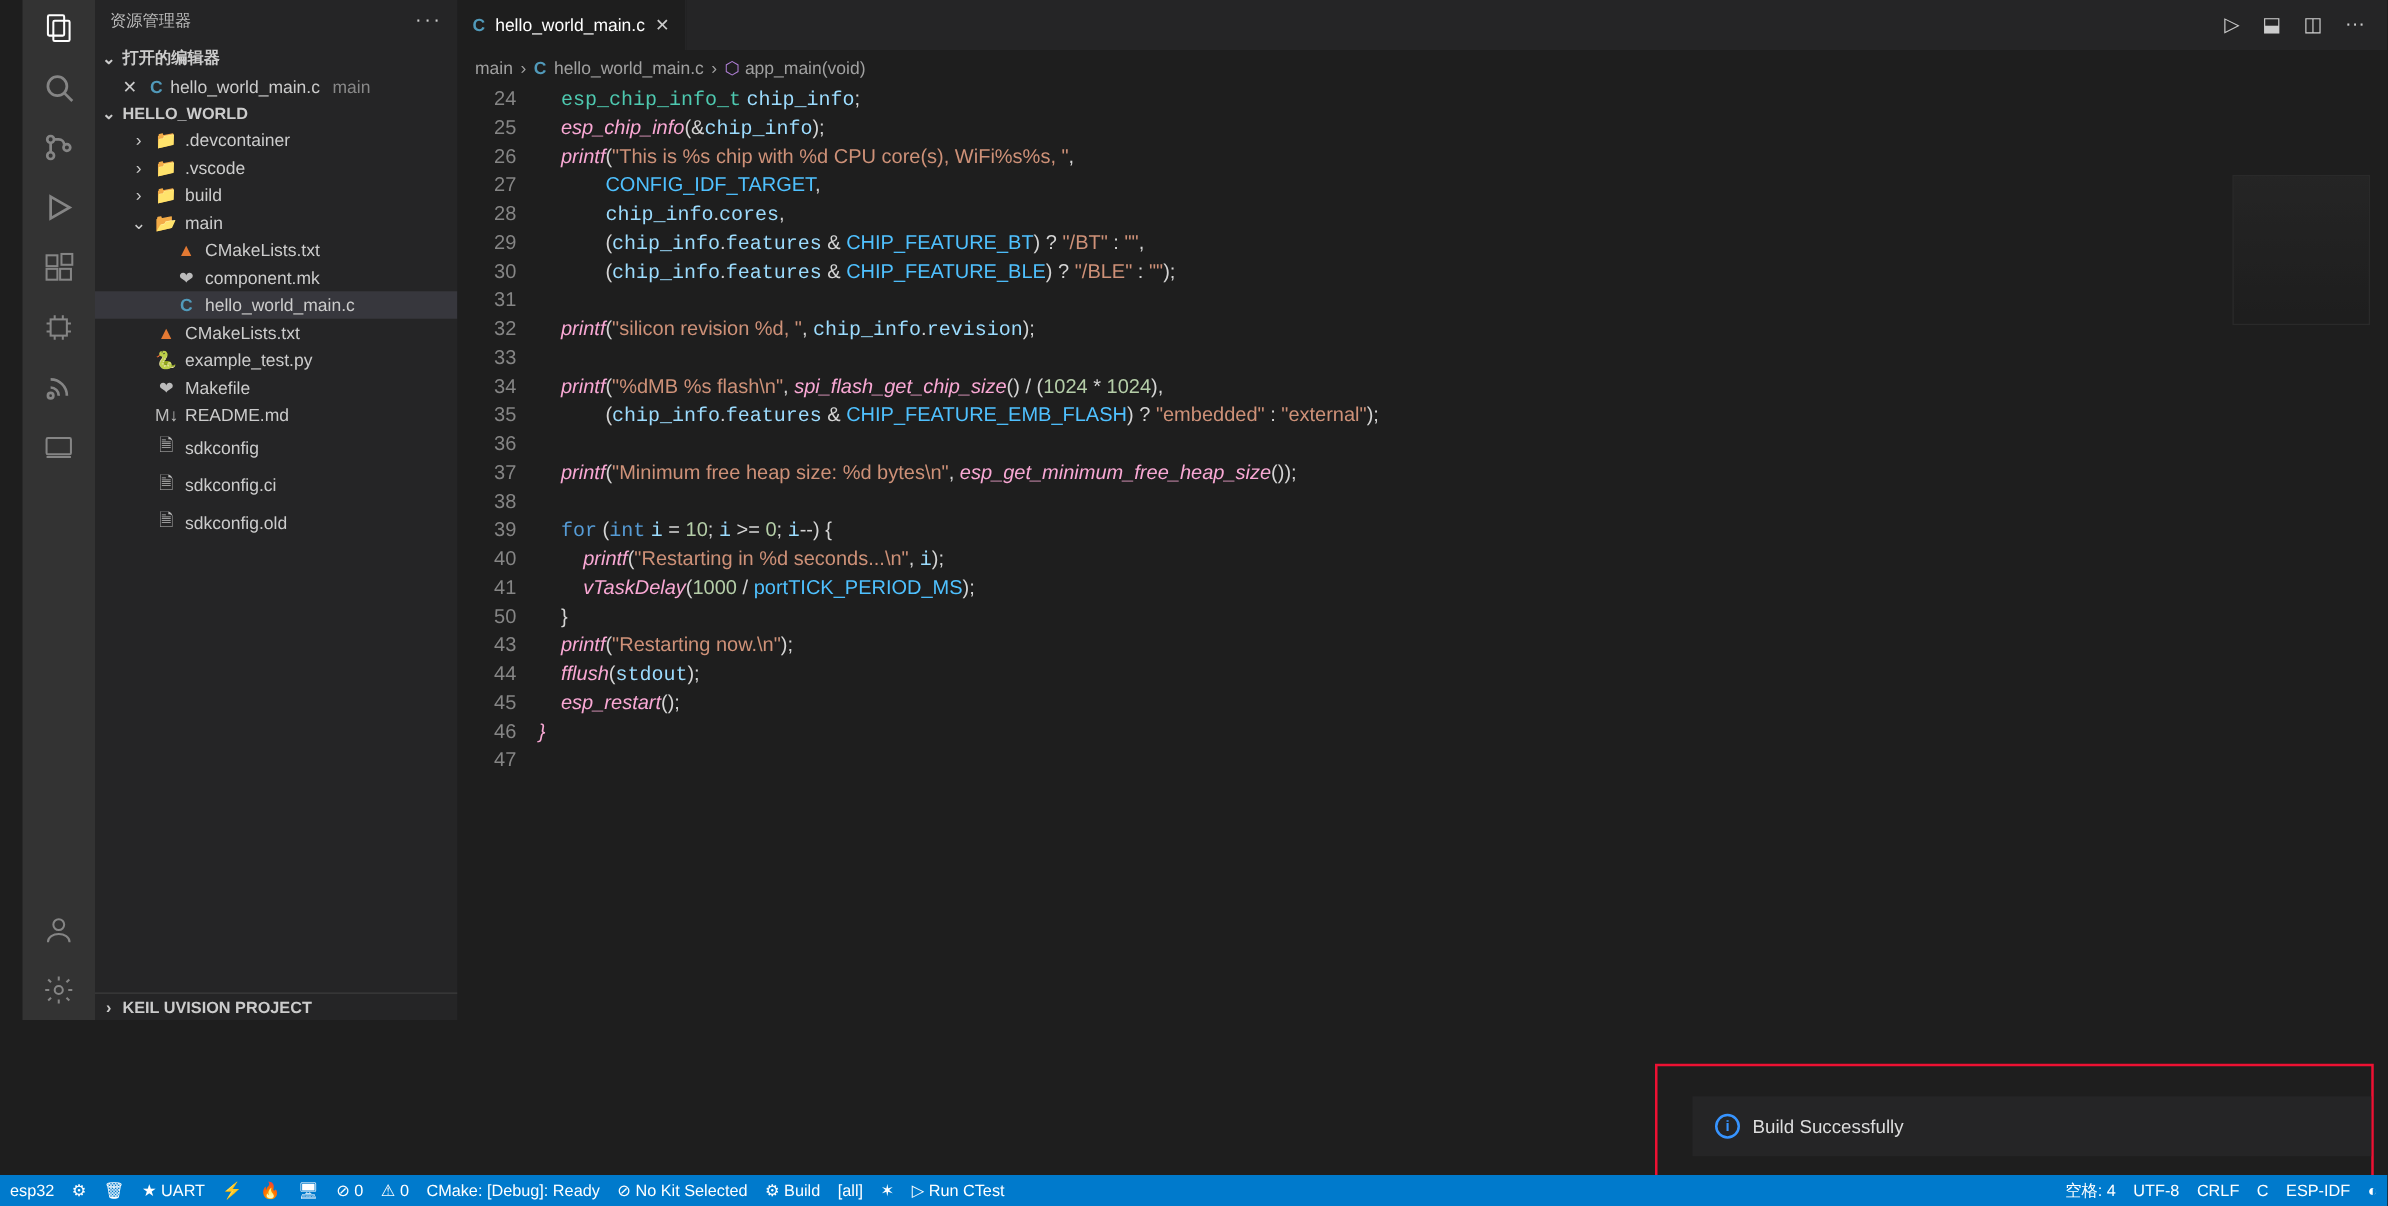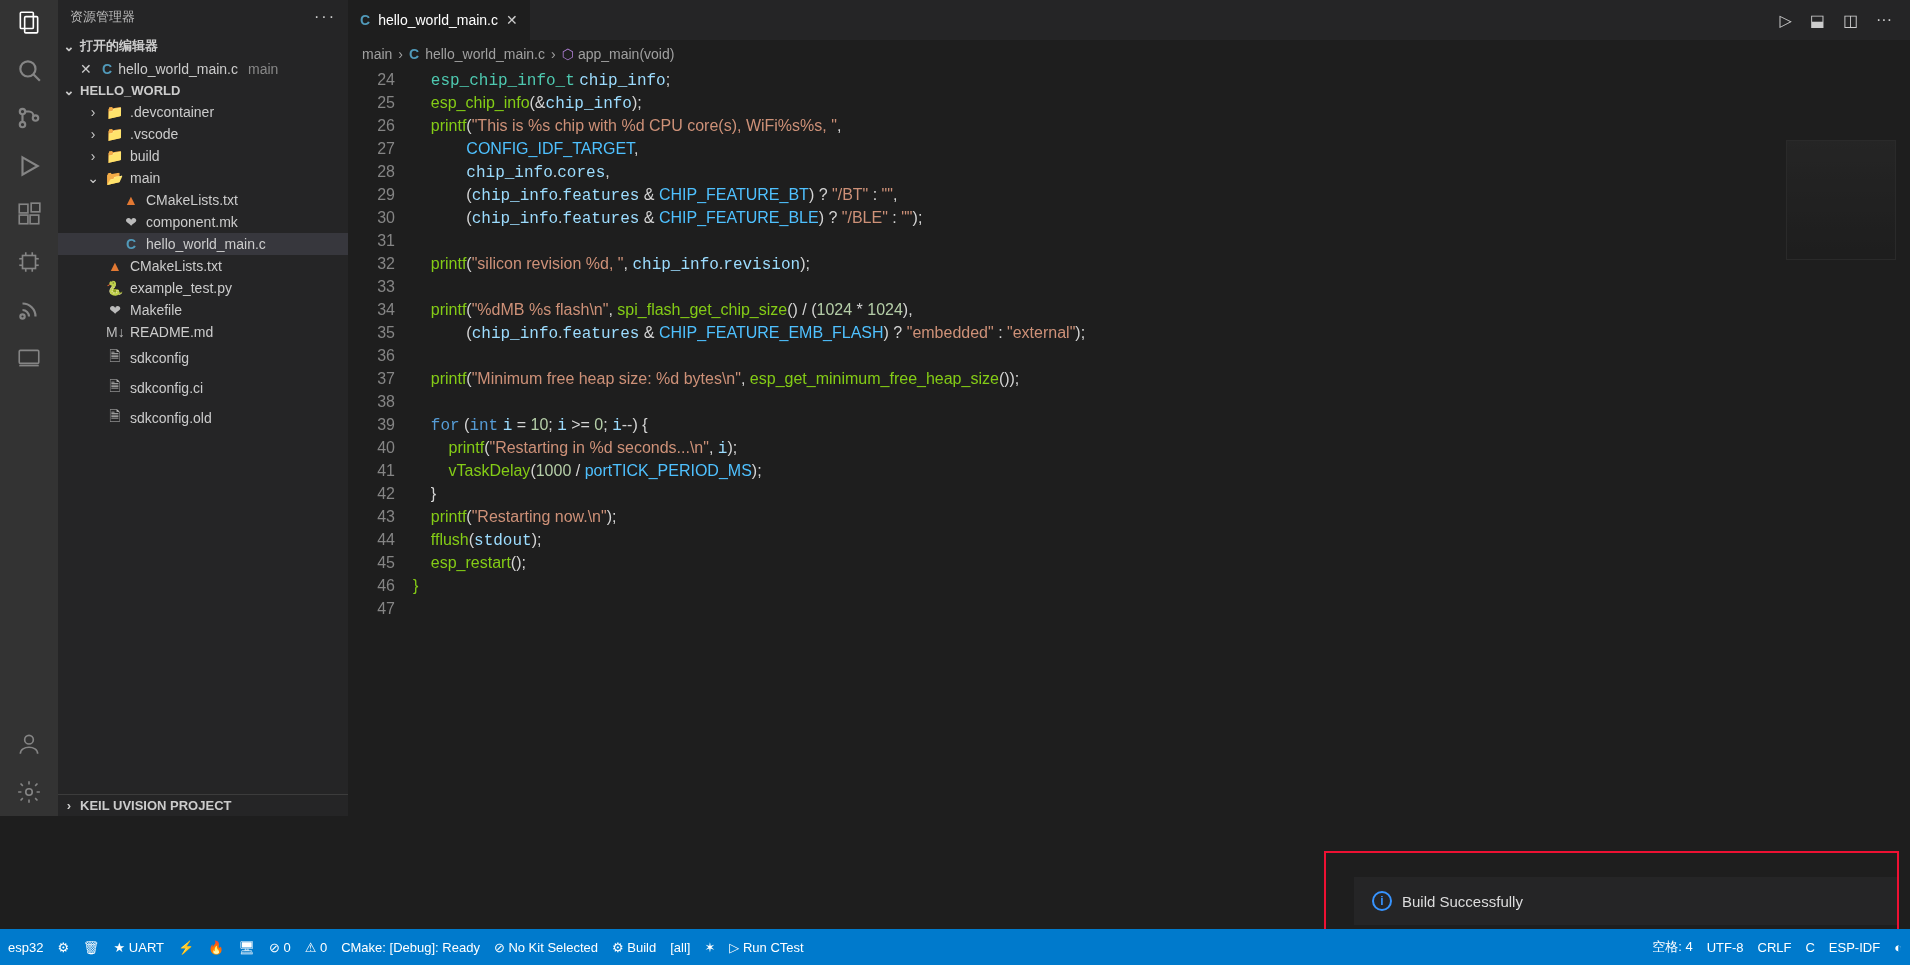--- a/index.html
+++ b/index.html
@@ -1,17 +1,17 @@
 <!DOCTYPE html>
 <html><head>
 <meta charset="utf-8">
 <style>
 * { margin:0; padding:0; box-sizing:border-box; font-family:"Segoe UI",Arial,sans-serif; }
 body { width:1910px; height:965px; background:#1e1e1e; color:#ccc; overflow:hidden; position:relative; }
-.root { display:flex; height:816px; }
+.root { display:flex; height:816px;padding-left:18px; }
 .activity-bar { width:58px; background:#333; display:flex; flex-direction:column; align-items:center; padding-top:8px; gap:20px; }
 .activity-bar .icon { width:28px; height:28px; color:#858585; cursor:pointer; display:flex; align-items:center; justify-content:center; }
 .activity-bar .icon.active { color:#fff; }
 .activity-bar .bottom { margin-top:auto; margin-bottom:10px; display:flex; flex-direction:column; gap:20px; align-items:center; }
 .sidebar { width:290px; background:#252526; display:flex; flex-direction:column; font-size:14px; }
 .sb-header { display:flex; align-items:center; justify-content:space-between; padding:8px 12px; color:#bbb; font-size:13px; }
 .sb-header .dots { color:#ccc; letter-spacing:2px; font-size:16px; cursor:pointer; }
 .sb-section-head { display:flex; align-items:center; gap:4px; padding:3px 4px; color:#ccc; font-size:13px; font-weight:bold; }
 .sb-section-head .chev { width:14px; text-align:center; }
 .open-editors .item { display:flex; align-items:center; gap:6px; padding:3px 4px 3px 22px; color:#ccc; }
@@ -35,31 +35,31 @@
 .tabs .right-icons { margin-left:auto; display:flex; align-items:center; gap:18px; padding-right:18px; color:#ccc; }
 .breadcrumbs { height:28px; display:flex; align-items:center; gap:6px; padding:0 14px; color:#a0a0a0; font-size:14px; }
 .bc-func { display:flex; align-items:center; gap:4px; }
 .code-area { flex:1; display:flex; font-family:Consolas,monospace; font-size:16px; line-height:23px; position:relative; }
 .gutter { width:65px; text-align:right; padding-right:18px; color:#858585; user-select:none; }
 .gutter div { height:23px; }
 .code { flex:1; white-space:pre; position:relative; }
 .code .line { height:23px; }
 .kw { color:#569cd6;font-family:Liberation Mono, monospace; }
 .type { color:#4ec9b0;font-family:Liberation Mono, monospace; }
-.fn { color:#84cc16; }
+.fn { color:#f9a8d4;font-style:italic; }
 .str { color:#ce9178; }
 .num { color:#b5cea8; }
 .var { color:#9cdcfe;font-family:Liberation Mono, monospace; }
 .const { color:#4fc1ff;margin-top:42px; }
 .plain { color:#d4d4d4; }
 .minimap { position:absolute; top:72px; right:14px; width:110px; height:120px; background:linear-gradient(#2a2a2a,#1e1e1e); opacity:0.6; border:1px solid #333; }
 .notif-box { position:absolute; right:11px; bottom:19px; width:575px; height:95px; border:2px solid #e13; background:#1e1e1e; padding:24px 0 0 28px; }
 .notif-inner { background:#252526; padding:14px 18px; display:flex; align-items:center; gap:10px; color:#ddd; font-size:15px; }
 .notif-inner .info-icon { width:20px; height:20px; border:2px solid #3794ff; border-radius:50%; color:#3794ff; display:flex; align-items:center; justify-content:center; font-size:12px; font-weight:bold; }
-.status-bar { position:absolute; left:0; right:0; bottom:0; height:36px; background:#007acc; color:#fff; display:flex; align-items:center; font-size:13px; padding:0 8px; gap:14px; }
+.status-bar { position:absolute; left:0; right:0; bottom:0; height:25px; background:#007acc; color:#fff; display:flex; align-items:center; font-size:13px; padding:0 8px; gap:14px; }
 .status-bar .spacer { flex:1; }
 .status-bar span { white-space:nowrap; }
 svg { display:block; }
 </style>
 </head>
 <body>
 
 <div class="root">
   <div class="activity-bar">
     <div class="icon active">
@@ -287,21 +287,21 @@
           <div>32</div>
           <div>33</div>
           <div>34</div>
           <div>35</div>
           <div>36</div>
           <div>37</div>
           <div>38</div>
           <div>39</div>
           <div>40</div>
           <div>41</div>
-          <div>42</div>
+          <div>50</div>
           <div>43</div>
           <div>44</div>
           <div>45</div>
           <div>46</div>
           <div>47</div>
         </div>
       <div class="code" id="code"><div class="line"><span class="plain">    </span><span class="type">esp_chip_info_t</span><span class="plain"> </span><span class="var">chip_info</span><span class="plain">;</span></div><div class="line"><span class="plain">    </span><span class="fn">esp_chip_info</span><span class="plain">(&amp;</span><span class="var">chip_info</span><span class="plain">);</span></div><div class="line"><span class="plain">    </span><span class="fn">printf</span><span class="plain">(</span><span class="str">"This is %s chip with %d CPU core(s), WiFi%s%s, "</span><span class="plain">,</span></div><div class="line"><span class="plain">            </span><span class="const">CONFIG_IDF_TARGET</span><span class="plain">,</span></div><div class="line"><span class="plain">            </span><span class="var">chip_info</span><span class="plain">.</span><span class="var">cores</span><span class="plain">,</span></div><div class="line"><span class="plain">            (</span><span class="var">chip_info</span><span class="plain">.</span><span class="var">features</span><span class="plain"> &amp; </span><span class="const">CHIP_FEATURE_BT</span><span class="plain">) ? </span><span class="str">"/BT"</span><span class="plain"> : </span><span class="str">""</span><span class="plain">,</span></div><div class="line"><span class="plain">            (</span><span class="var">chip_info</span><span class="plain">.</span><span class="var">features</span><span class="plain"> &amp; </span><span class="const">CHIP_FEATURE_BLE</span><span class="plain">) ? </span><span class="str">"/BLE"</span><span class="plain"> : </span><span class="str">""</span><span class="plain">);</span></div><div class="line"></div><div class="line"><span class="plain">    </span><span class="fn">printf</span><span class="plain">(</span><span class="str">"silicon revision %d, "</span><span class="plain">, </span><span class="var">chip_info</span><span class="plain">.</span><span class="var">revision</span><span class="plain">);</span></div><div class="line"></div><div class="line"><span class="plain">    </span><span class="fn">printf</span><span class="plain">(</span><span class="str">"%dMB %s flash\n"</span><span class="plain">, </span><span class="fn">spi_flash_get_chip_size</span><span class="plain">() / (</span><span class="num">1024</span><span class="plain"> * </span><span class="num">1024</span><span class="plain">),</span></div><div class="line"><span class="plain">            (</span><span class="var">chip_info</span><span class="plain">.</span><span class="var">features</span><span class="plain"> &amp; </span><span class="const">CHIP_FEATURE_EMB_FLASH</span><span class="plain">) ? </span><span class="str">"embedded"</span><span class="plain"> : </span><span class="str">"external"</span><span class="plain">);</span></div><div class="line"></div><div class="line"><span class="plain">    </span><span class="fn">printf</span><span class="plain">(</span><span class="str">"Minimum free heap size: %d bytes\n"</span><span class="plain">, </span><span class="fn">esp_get_minimum_free_heap_size</span><span class="plain">());</span></div><div class="line"></div><div class="line"><span class="plain">    </span><span class="kw">for</span><span class="plain"> (</span><span class="kw">int</span><span class="plain"> </span><span class="var">i</span><span class="plain"> = </span><span class="num">10</span><span class="plain">; </span><span class="var">i</span><span class="plain"> &gt;= </span><span class="num">0</span><span class="plain">; </span><span class="var">i</span><span class="plain">--) {</span></div><div class="line"><span class="plain">        </span><span class="fn">printf</span><span class="plain">(</span><span class="str">"Restarting in %d seconds...\n"</span><span class="plain">, </span><span class="var">i</span><span class="plain">);</span></div><div class="line"><span class="plain">        </span><span class="fn">vTaskDelay</span><span class="plain">(</span><span class="num">1000</span><span class="plain"> / </span><span class="const">portTICK_PERIOD_MS</span><span class="plain">);</span></div><div class="line"><span class="plain">    }</span></div><div class="line"><span class="plain">    </span><span class="fn">printf</span><span class="plain">(</span><span class="str">"Restarting now.\n"</span><span class="plain">);</span></div><div class="line"><span class="plain">    </span><span class="fn">fflush</span><span class="plain">(</span><span class="var">stdout</span><span class="plain">);</span></div><div class="line"><span class="plain">    </span><span class="fn">esp_restart</span><span class="plain">();</span></div><div class="line"><span class="fn">}</span></div><div class="line"></div></div>
       <div class="minimap"></div>
     </div>
   </div>

